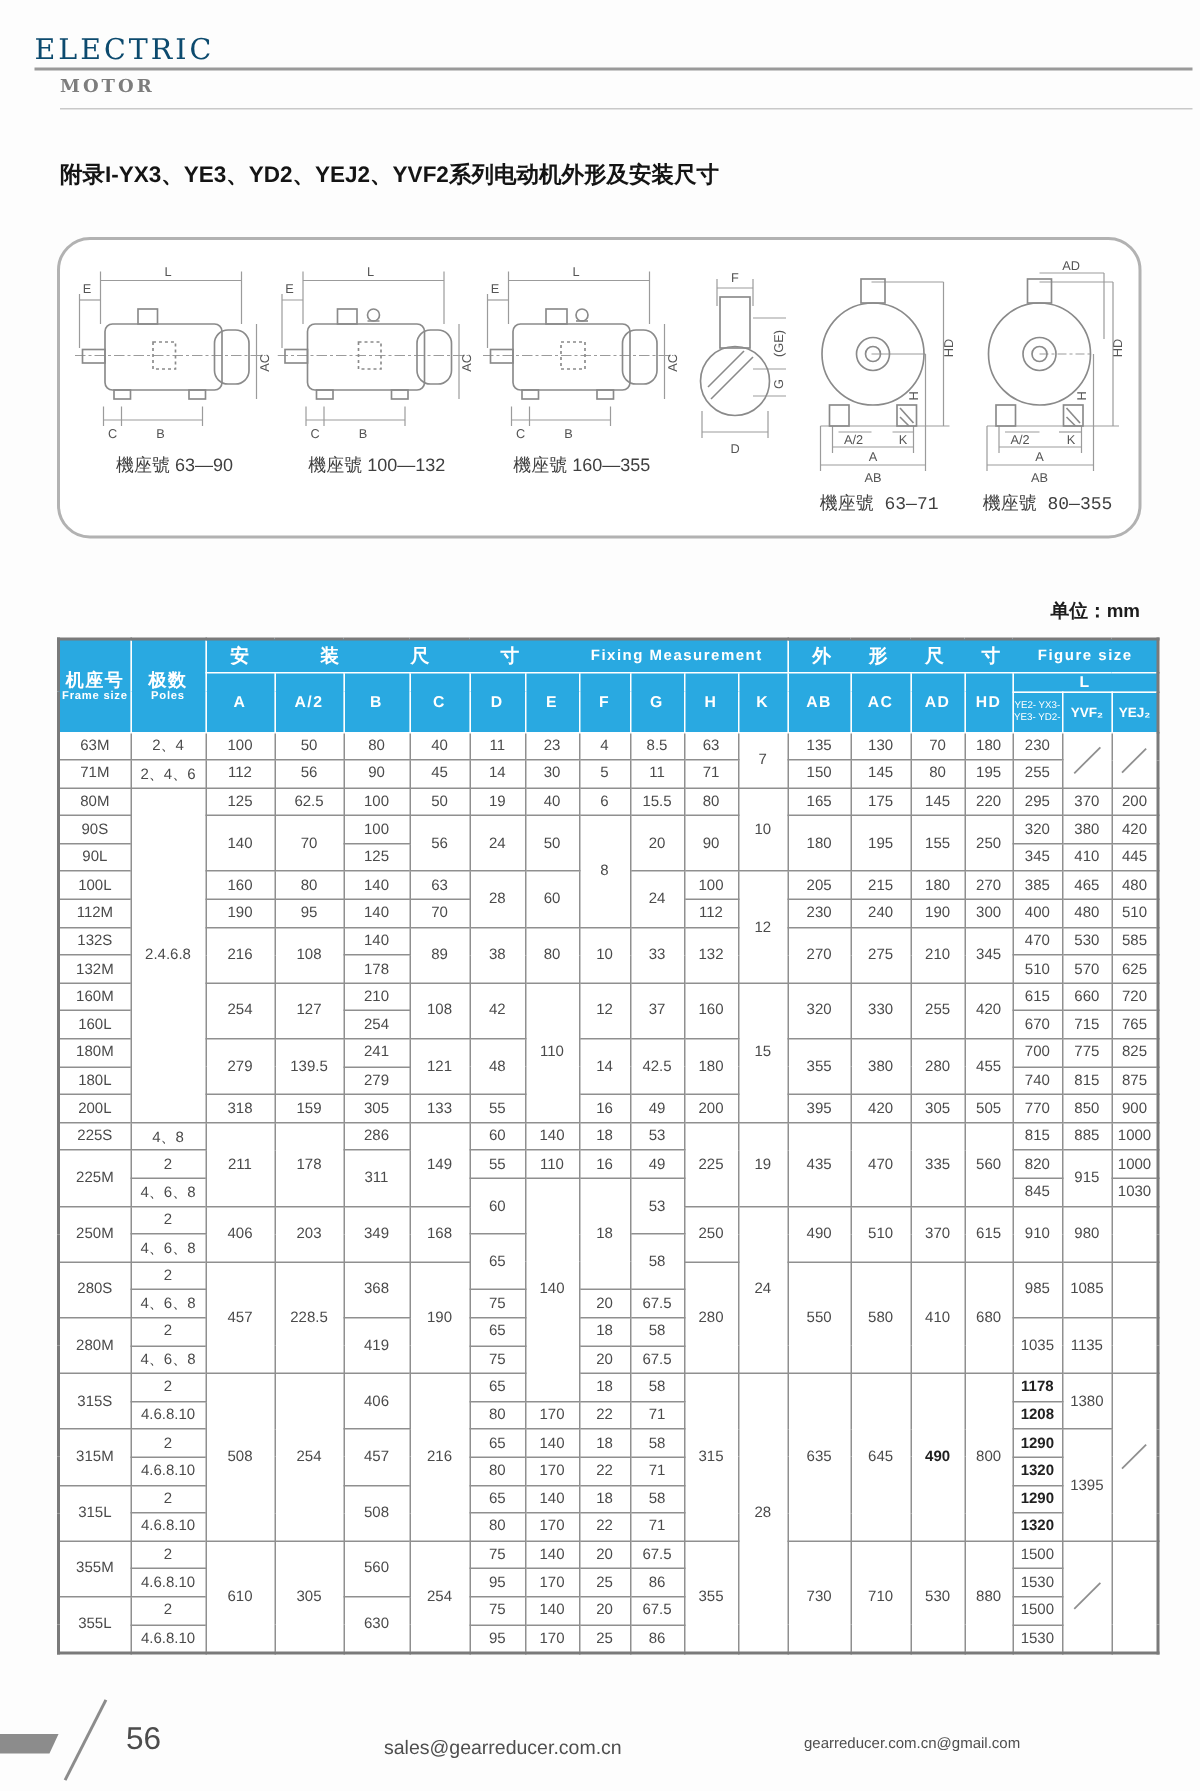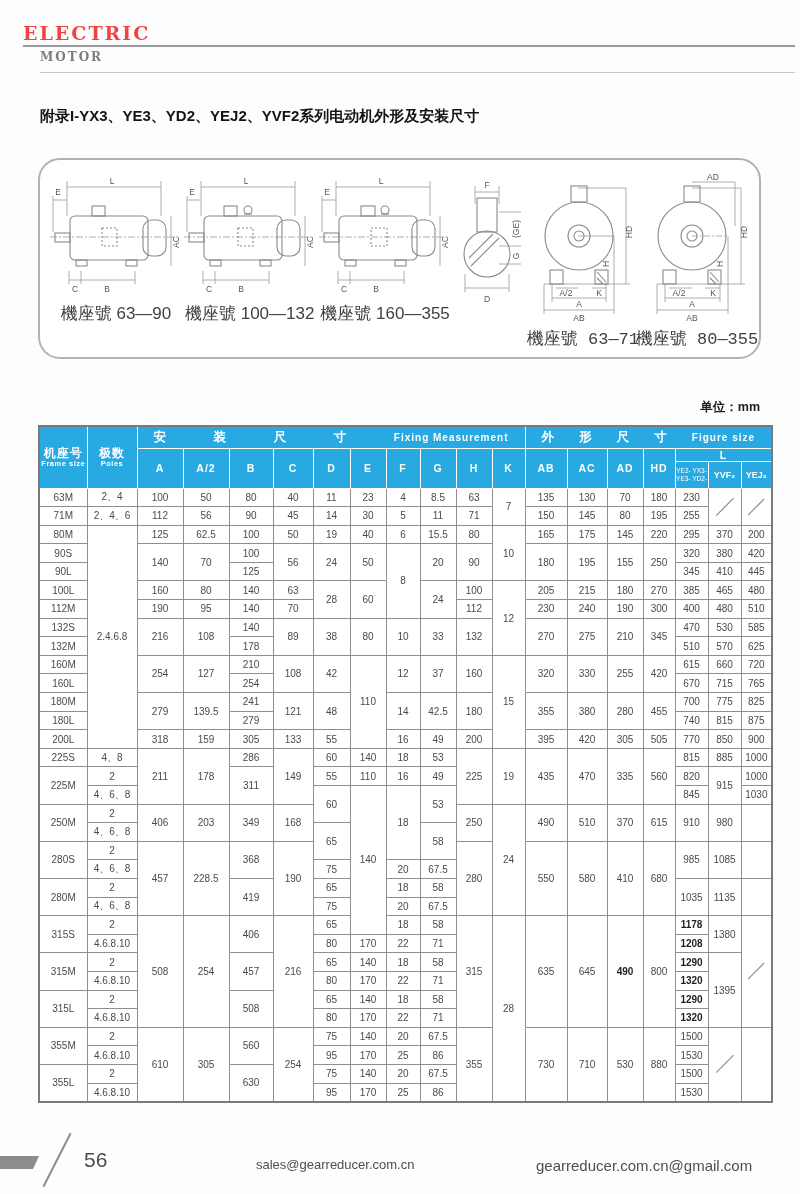--- a/index.html
+++ b/index.html
@@ -3,43 +3,43 @@
 <meta charset="utf-8">
 <style>
   html,body{margin:0;padding:0;}
   body{
     width:800px;height:1194px;position:relative;background:#fdfdfd;
     font-family:"Liberation Sans",sans-serif;overflow:hidden;color:#4a4a4a;
   }
   
   .brand-electric{
     position:absolute;left:23px;top:22px;
-    font-family:"DejaVu Serif",serif;font-weight:bold;font-size:19px;
-    letter-spacing:2px;color:#ef4444;
+    font-family:"DejaVu Serif",serif;font-weight:normal;font-size:19px;
+    letter-spacing:2px;color:#0c4a6e;
   }
   .brand-rule1{position:absolute;left:23px;top:45px;width:772px;height:2px;background:#9a9a9a;}
   .brand-motor{
     position:absolute;left:40px;top:50px;
     font-family:"DejaVu Serif",serif;font-weight:bold;font-size:12px;
     letter-spacing:2px;color:#7d7d7d;
   }
   .brand-rule2{position:absolute;left:40px;top:72px;width:755px;height:1px;background:#c9c9c9;}
   
   .page-title{
     position:absolute;left:40px;top:107px;font-size:15px;font-weight:bold;color:#141414;
   }
   
   .diagram-box{
     position:absolute;left:38px;top:158px;width:723px;height:201px;
     border:2px solid #b2b2b2;border-radius:22px;background:#fff;
     display:flex;align-items:flex-start;padding:14px 4px 0 10px;box-sizing:border-box;
   }
   .fig{display:flex;flex-direction:column;align-items:center;}
   .fig svg{display:block;}
-  .fig .cap{font-size:17px;color:#3f3f3f;white-space:nowrap;}
+  .fig .cap{font-size:12px;color:#3f3f3f;white-space:nowrap;}
   .cap.side{margin-top:6px;}
   .cap.front{margin-top:1px;font-family:Liberation Mono, monospace;}
   .dimtxt{font-size:8.5px;fill:#555;font-family:"Liberation Sans",sans-serif;}
   .oln{stroke:#8a8a8a;fill:none;stroke-width:1.1;}
   .dln{stroke:#9b9b9b;fill:none;stroke-width:0.8;}
   
   .unit-label{position:absolute;right:40px;top:399px;font-size:12.5px;font-weight:bold;color:#1d1d1d;}
   
   .spec-table{
     position:absolute;left:38px;top:425px;width:725px;
@@ -63,21 +63,21 @@
   .grpflex .en{font-size:10px;letter-spacing:1px;}
   th .lsub2{font-size:6.5px;line-height:7.5px;font-weight:normal;display:block;}
   th.lsubh{font-size:9px;}
   td.bd{font-weight:bold;color:#1f1f1f;}
   .slsvg{width:68%;height:58%;display:block;margin:auto;}
   
   .foot-bar{position:absolute;left:-8px;top:1156px;width:44px;height:13px;background:#8c8c8c;transform:skewX(-25deg);}
   .foot-slash{position:absolute;left:56px;top:1130px;width:2px;height:60px;background:#8c8c8c;transform:rotate(27deg);}
   .foot-page{position:absolute;left:84px;top:1148px;font-size:21px;color:#4c4c4c;}
   .foot-email-left{position:absolute;left:256px;top:1157px;font-size:13px;color:#4e4e4e;}
-  .foot-email-right{position:absolute;left:536px;top:1157px;font-size:15px;color:#4e4e4e;}
+  .foot-email-right{position:absolute;left:536px;top:1157px;font-size:10px;color:#4e4e4e;}
 </style>
 </head>
 <body>
 
 <div class="brand-electric">ELECTRIC</div>
 <div class="brand-rule1"></div>
 <div class="brand-motor">MOTOR</div>
 <div class="brand-rule2"></div>
 
 <div class="page-title">附录I-YX3、YE3、YD2、YEJ2、YVF2系列电动机外形及安装尺寸</div>

